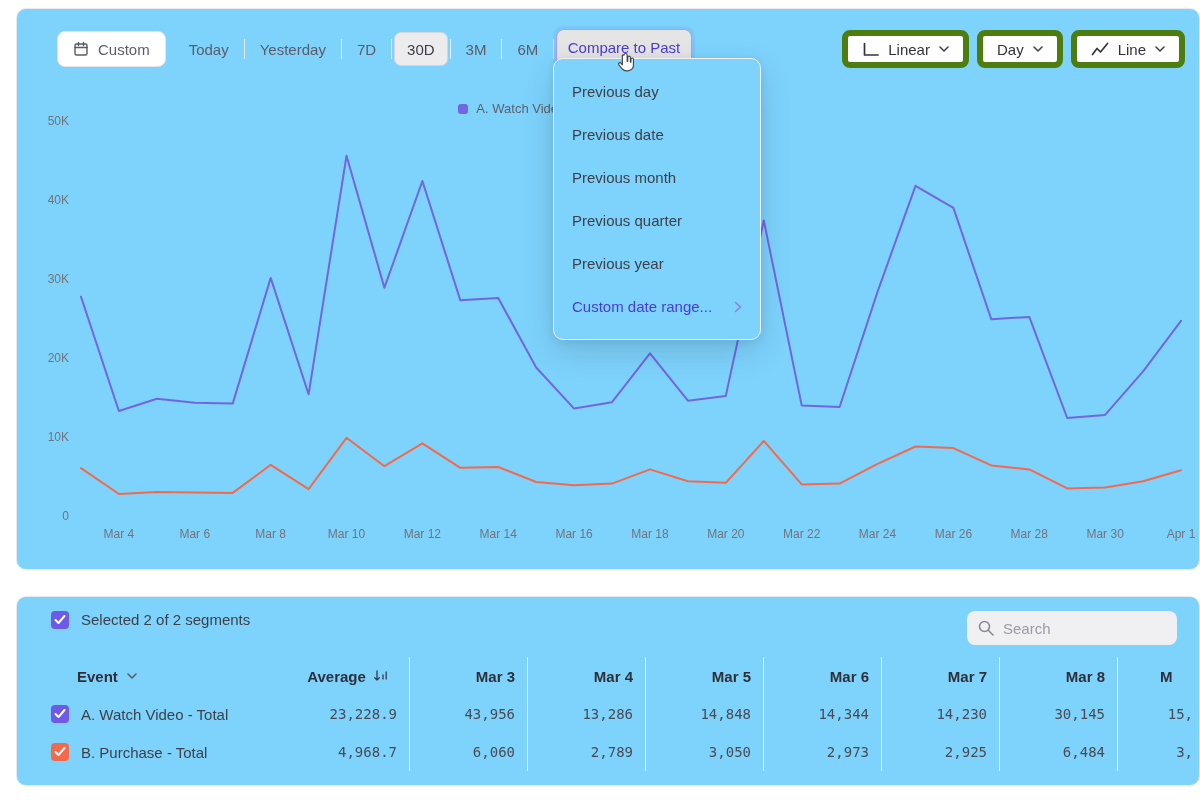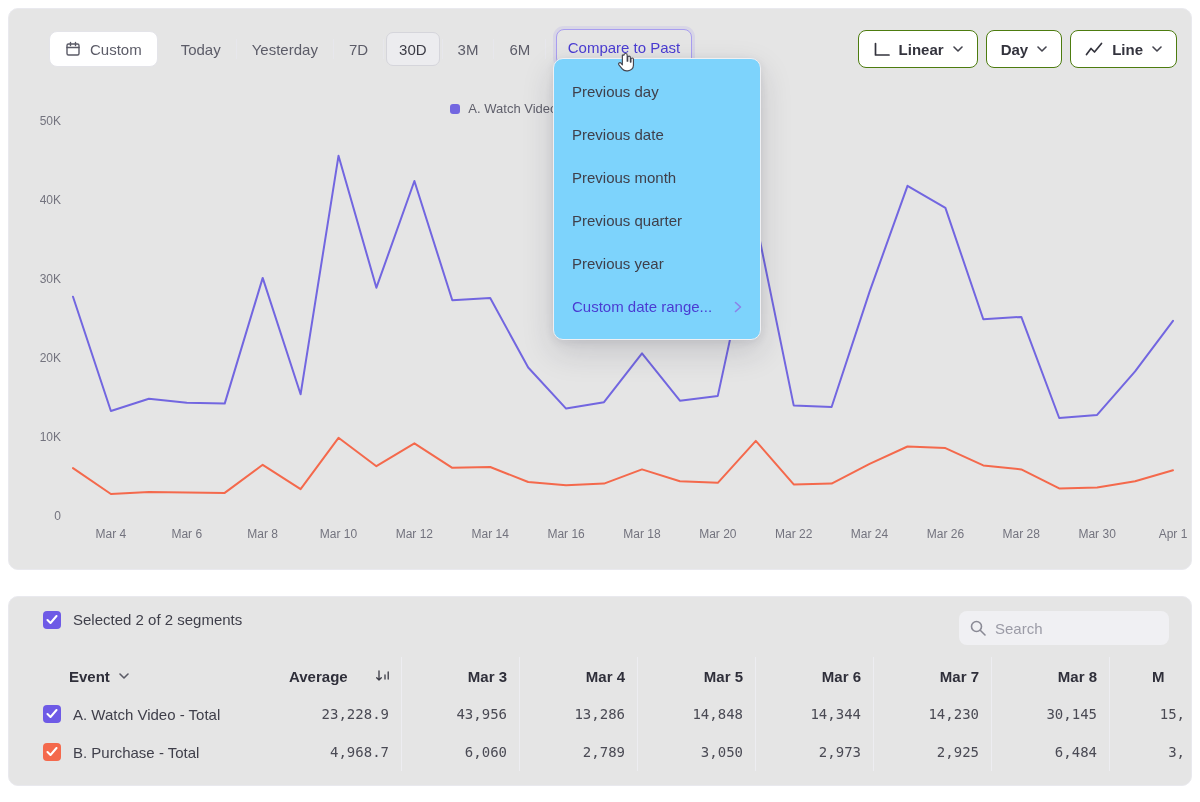--- a/index.html
+++ b/index.html
@@ -5,22 +5,22 @@
   * { box-sizing: border-box; margin: 0; padding: 0; }
   html, body { width: 1200px; height: 802px; }
   body {
     font-family: "Liberation Sans", sans-serif;
     background: #ffffff;
     color: #3c3c46;
     position: relative;
     overflow: hidden;
   }
   .card {
-    position: absolute; left: 8px; width: 1184px;
-    background: #e5e5e5; border: 1px solid #e9e9ee; border-radius: 10px;
+    position: absolute; left: 16px; width: 1184px;
+    background: #7dd3fc; border: 1px solid #e9e9ee; border-radius: 10px;
   }
   #chart-card { top: 8px; height: 562px; }
   #table-card { top: 596px; height: 190px; }
 
   
   .toolbar { position: absolute; top: 21px; left: 40px; right: 14px; height: 38px; display: flex; align-items: center; }
   .custom-btn {
     display: flex; align-items: center; gap: 9px; height: 36px; padding: 0 15px;
     border: 1px solid #e4e4e9; border-radius: 8px; background: #fff;
     color: #5c5c68; font-size: 15px; font-family: inherit; cursor: pointer;
@@ -28,22 +28,22 @@
   .range-group { display: flex; align-items: center; margin-left: 10px; }
   .range-btn {
     height: 34px; padding: 0 12px; background: none; border: 1px solid transparent;
     font-size: 15px; color: #5c5c68; cursor: pointer; font-family: inherit; border-radius: 7px;
   }
   .range-btn.selected { background: #ececef; border-color: #d5d5db; color: #3c3c46; }
   .vsep { width: 1px; height: 20px; background: #e7e7ec; margin: 0 2px; }
   .toolbar-right { margin-left: auto; display: flex; gap: 8px; }
   .tr-btn {
     display: flex; align-items: center; gap: 9px; height: 38px; padding: 8px 14px;
-    border: 1px solid #4d7c0f; border-radius: 8px; background: #fff;
-    font-size: 15px; font-weight: 700; color: #33333d; cursor: pointer; font-family: inherit;
+    border: 6px solid #4d7c0f; border-radius: 8px; background: #fff;
+    font-size: 15px; font-weight: 400; color: #33333d; cursor: pointer; font-family: inherit;
   }
   .icon { display: inline-flex; align-items: center; }
   .chev-down { display: inline-flex; align-items: center; color: #44444e; }
 
   #compare-btn {
     position: absolute; left: 556px; top: 29px; width: 136px; height: 37px;
     background: #e5e5e5; border: 1.5px solid #a89df0; border-radius: 8px;
     font-size: 15px; color: #4a3cd2; font-weight: 500; font-family: inherit; cursor: pointer;
     z-index: 30; box-shadow: 0 0 0 3px rgba(130,115,240,.13);
   }
@@ -89,21 +89,21 @@
   #grid {
     position: absolute; top: 60px; left: 0; right: 0; bottom: 8px;
     display: grid; grid-template-columns: 280px 112px repeat(6, 118px) 1fr;
     grid-auto-rows: 38px; overflow: hidden; align-items: stretch;
   }
   .cell { display: flex; align-items: center; font-size: 14px; min-width: 0; }
   .cell.bordered { border-left: 1px solid #ededf1; }
   .cell.head { font-size: 15px; font-weight: 600; color: #2f2f3a; }
   .cell.num { justify-content: flex-end; padding-right: 12px; font-family: "DejaVu Sans Mono", monospace; color: #4a4a54; white-space: nowrap; }
   .cell.num-head { justify-content: flex-end; padding-right: 12px; white-space: nowrap; }
-  .cell.avg { justify-content: space-between; padding-right: 10px; gap: 7px; cursor: pointer; }
+  .cell.avg { justify-content: center; padding-right: 10px; gap: 7px; cursor: pointer; }
   .cell.event-head { padding-left: 60px; gap: 9px; cursor: pointer; }
   .cell.event-cell { padding-left: 34px; gap: 12px; font-size: 15px; color: #3f3f4a; white-space: nowrap; }
   .cell.last-head { justify-content: flex-start; padding-left: 42px; white-space: nowrap; }
   .cell.last-val { padding-right: 6px; }
   .sort-icon { display: inline-flex; align-items: center; }
 </style>
 </head>
 <body>
 
 <div class="card" id="chart-card">

